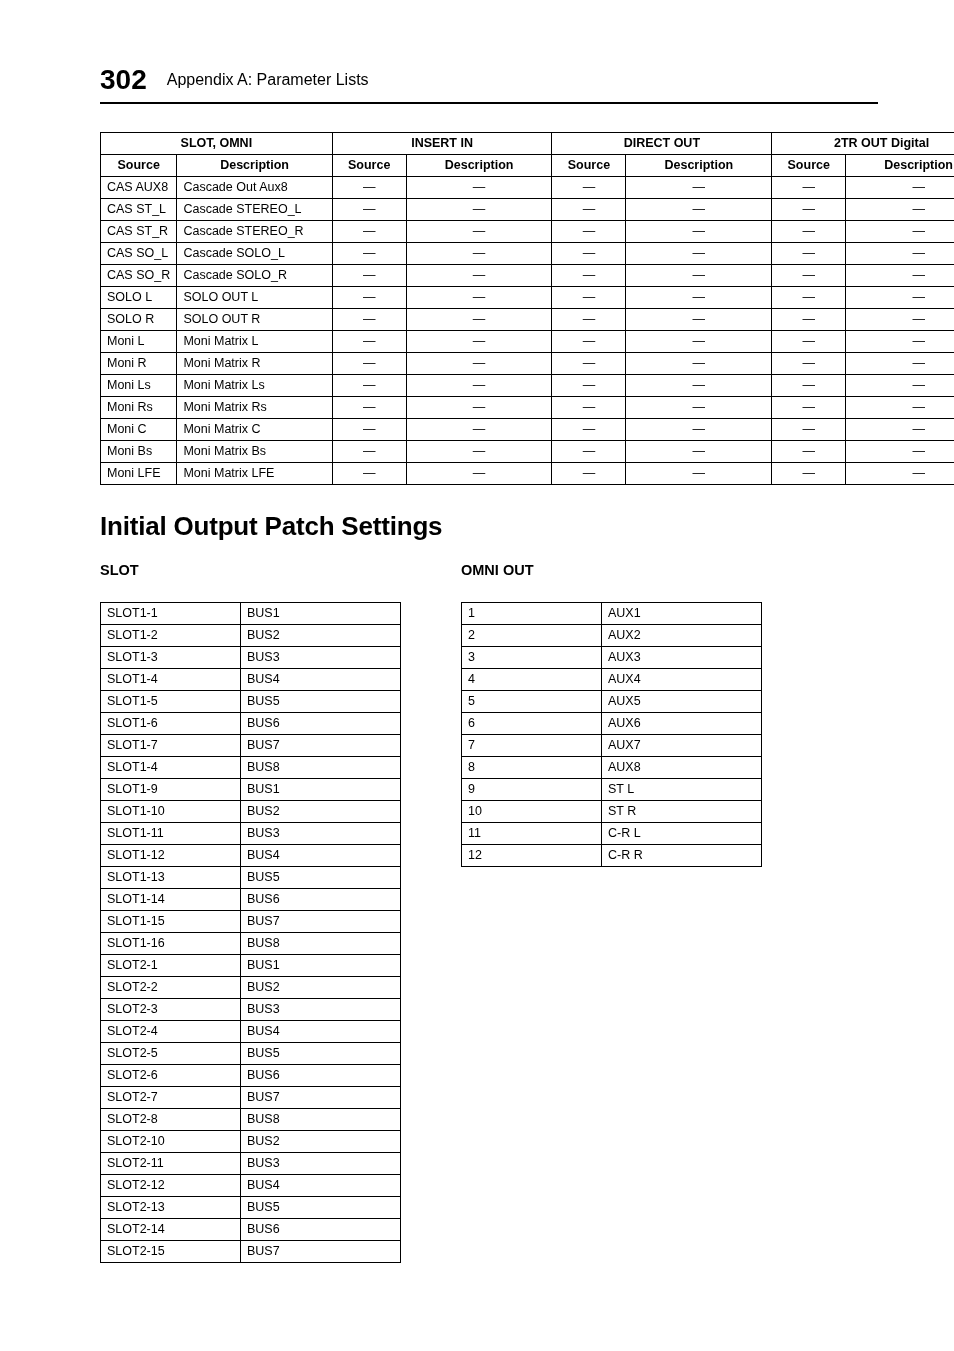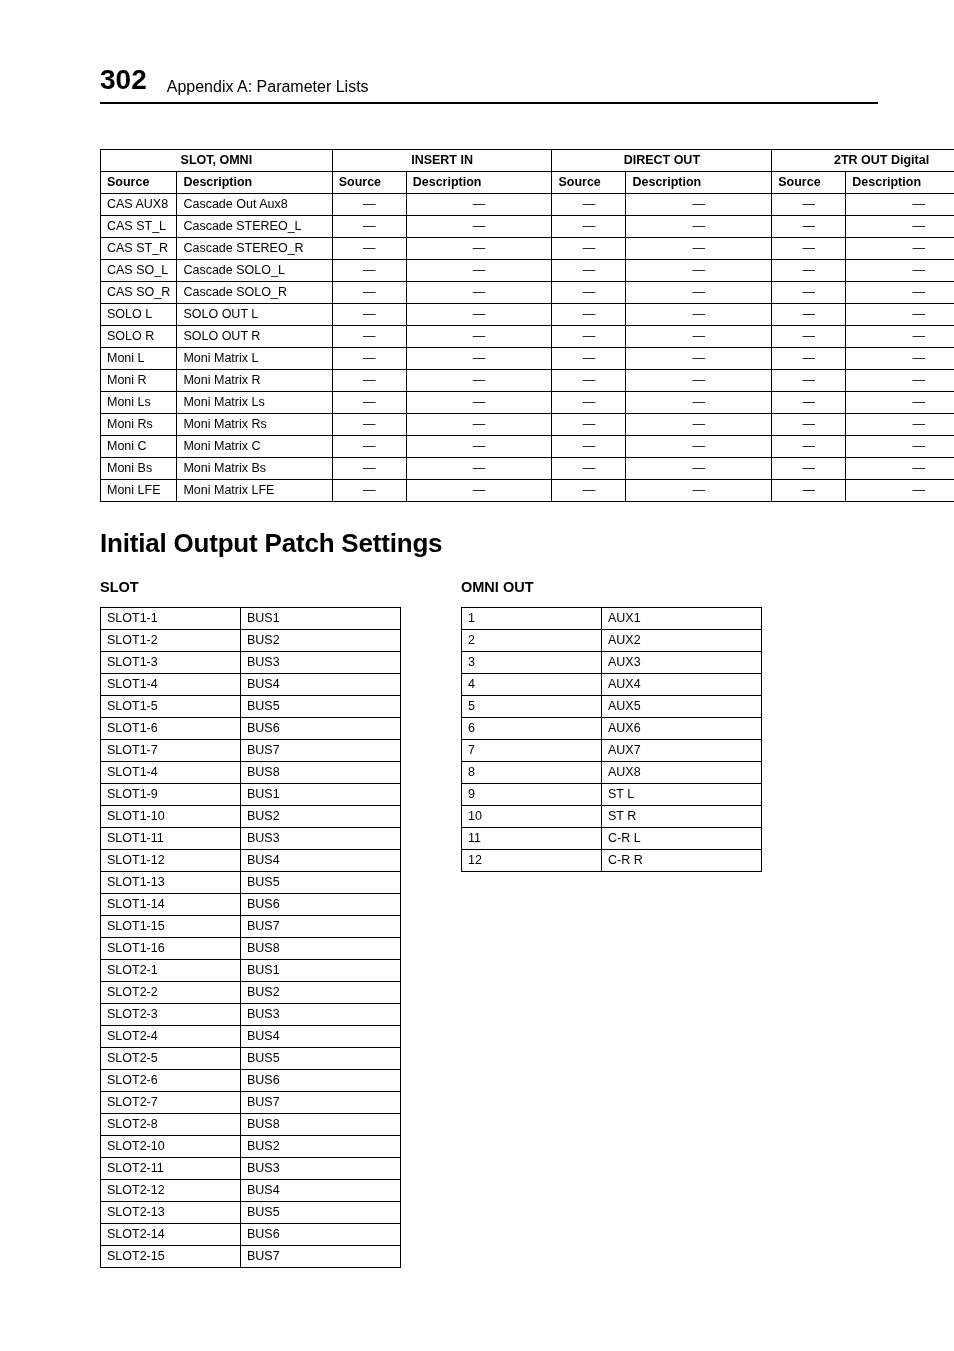--- a/index.html
+++ b/index.html
@@ -1,35 +1,35 @@
 <!DOCTYPE html>
 <html><head>
 <meta charset="utf-8">
 <style>
   * { box-sizing: border-box; margin: 0; padding: 0; }
   html, body { width: 954px; background: #fff; font-family: "Helvetica Neue", Helvetica, Arial, sans-serif; color: #000; }
   .page { width: 954px; padding: 64px 76px 40px 100px; }
-  .running-head { display: flex; align-items: flex-end; gap: 20px; border-bottom: 2px solid #000; padding-bottom: 6px; margin-bottom: 45px; }
+  .running-head { display: flex; align-items: center; gap: 20px; border-bottom: 2px solid #000; padding-bottom: 6px; margin-bottom: 28px; }
   .running-head .pageno { font-size: 28px; font-weight: 700; }
   .running-head .sect { font-size: 16px; font-weight: 400; }
 
   table { border-collapse: collapse; table-layout: fixed; }
   td, th { border: 1px solid #000; font-size: 12.5px; line-height: 1.45; padding: 1px 6px; height: 22px; }
-  th { font-weight: 700; text-align: left; }
+  th { font-weight: 700; text-align: center; }
   .grp { font-weight: 700; text-align: center; }
 
   .t1 { width: 892px; }
   .t1 col.src { width: 64px; }
   .t1 col.desc { width: 130px; }
   .t1 col.src2 { width: 62px; }
   .t1 col.desc2 { width: 122px; }
   .dash { text-align: center; }
 
   h1.title { font-size: 26px; font-weight: 700; margin: 26px 0 14px; letter-spacing: -0.2px; }
-  h2.sub { font-size: 14.5px; font-weight: 700; margin: 6px 0 12px; }
+  h2.sub { font-size: 14.5px; font-weight: 700; margin: 6px 0 24px; }
 
   .cols { display: flex; gap: 60px; align-items: flex-start; }
   .t2 { width: 300px; }
   .t2 col.a { width: 140px; }
   .t2 col.b { width: 160px; }
   .t3 { width: 300px; }
   .t3 col.a { width: 140px; }
   .t3 col.b { width: 160px; }
 </style>
 </head>

